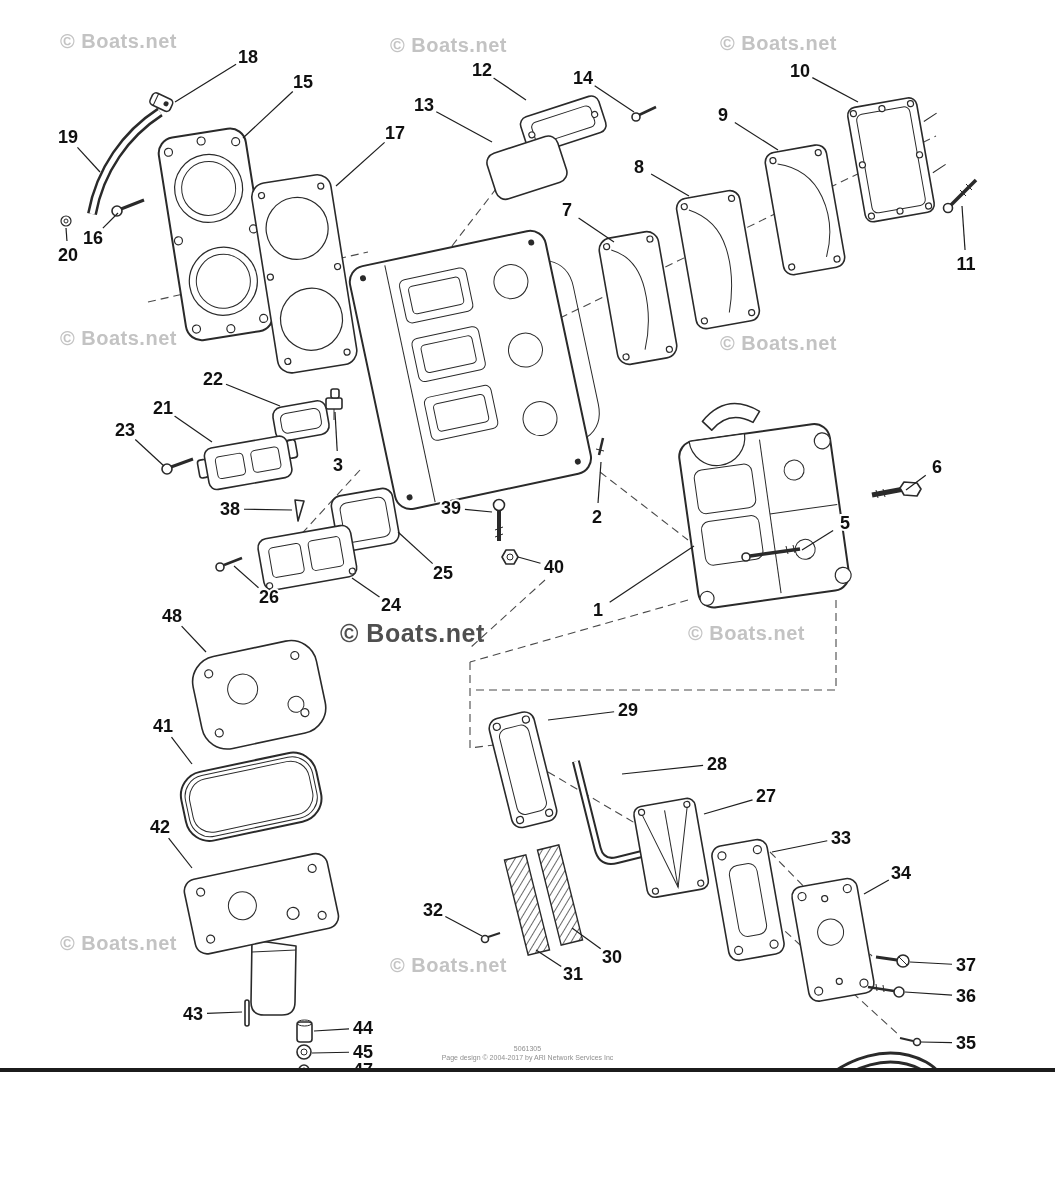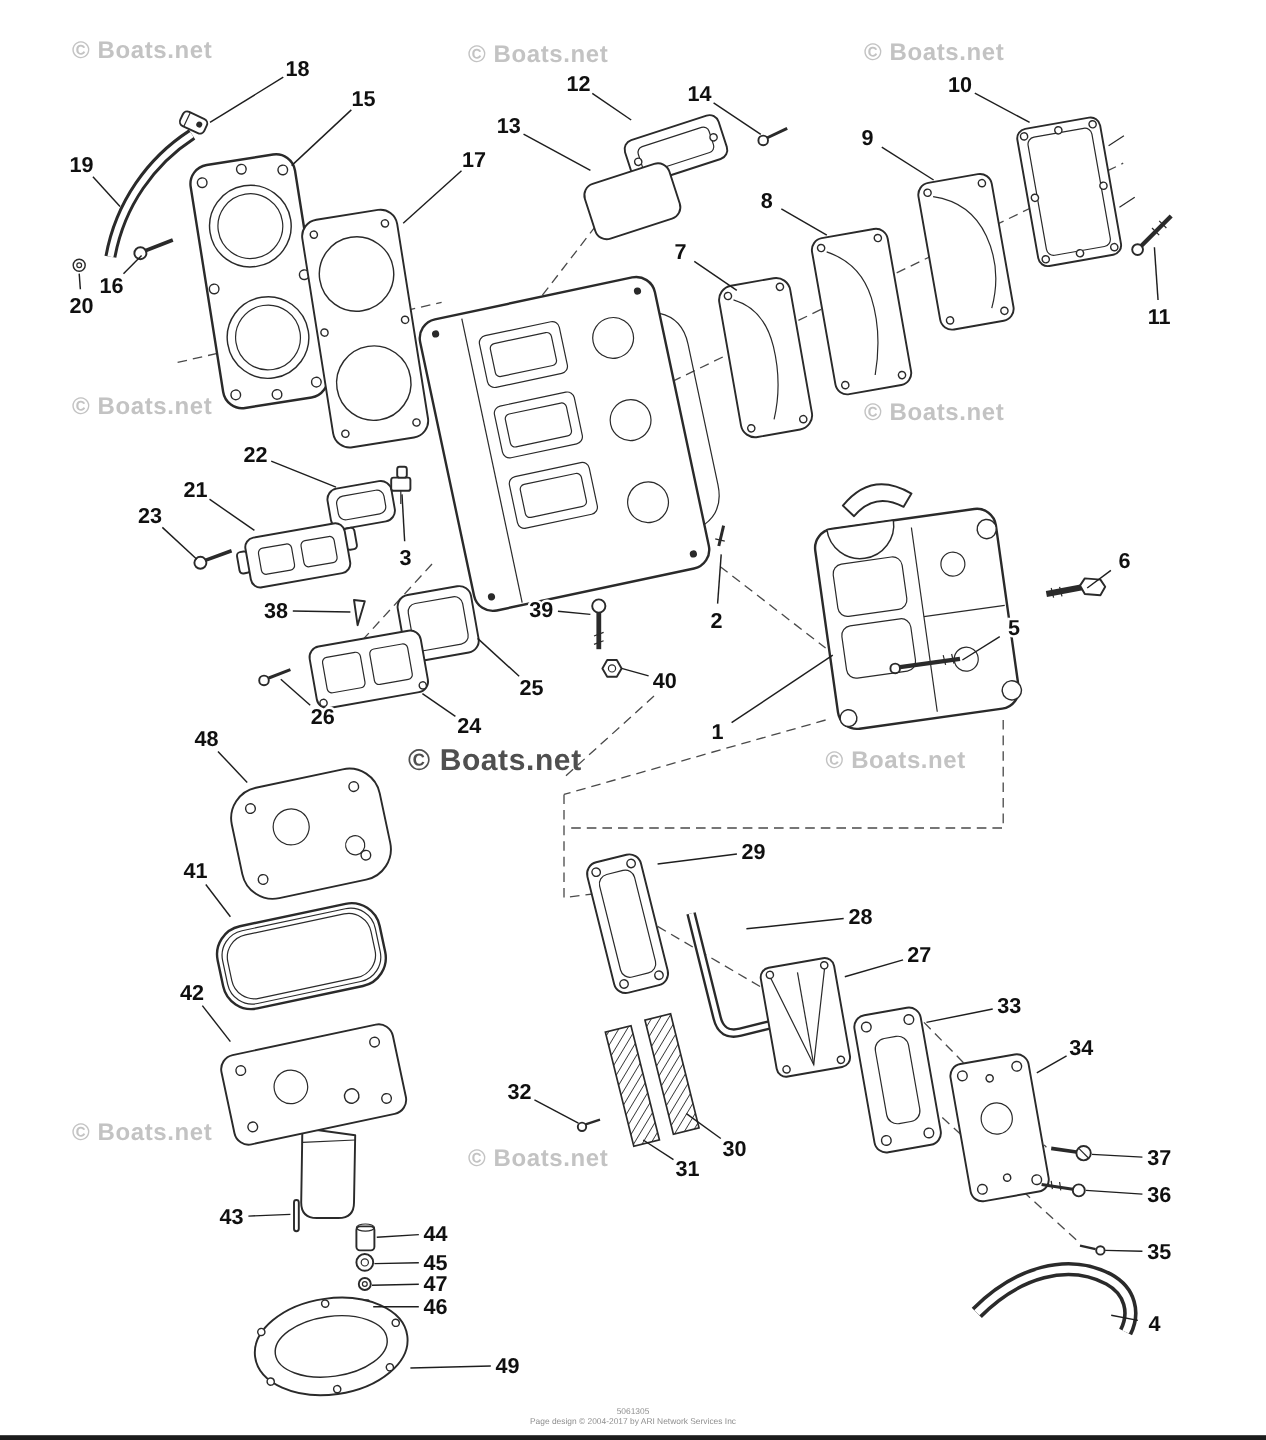--- a/index.html
+++ b/index.html
@@ -1,16 +1,16 @@
 <!DOCTYPE html>
 <html><head>
 <meta charset="utf-8">
 <style>
   html,body{margin:0;padding:0;background:#ffffff;}
-  .page{position:relative;width:1055px;height:1200px;background:#ffffff;overflow:hidden;
+  .page{position:relative;width:1055px;height:1072px;background:#ffffff;overflow:hidden;
         font-family:"Liberation Sans",sans-serif;}
   .page svg{position:absolute;left:0;top:0;}
   .outline{fill:#ffffff;stroke:#2a2a2a;stroke-width:1.6;stroke-linejoin:round;}
   .thin{fill:none;stroke:#2a2a2a;stroke-width:1;}
   .thick{fill:none;stroke:#2a2a2a;}
   .hole{fill:#ffffff;stroke:#2a2a2a;stroke-width:1.2;}
   .dot{fill:#2a2a2a;}
   .dashline{fill:none;stroke:#4a4a4a;stroke-width:1.1;stroke-dasharray:8 5;}
   .leader{stroke:#1e1e1e;stroke-width:1.2;}
   .part-num{font-family:"Liberation Sans",sans-serif;font-weight:bold;font-size:18px;

